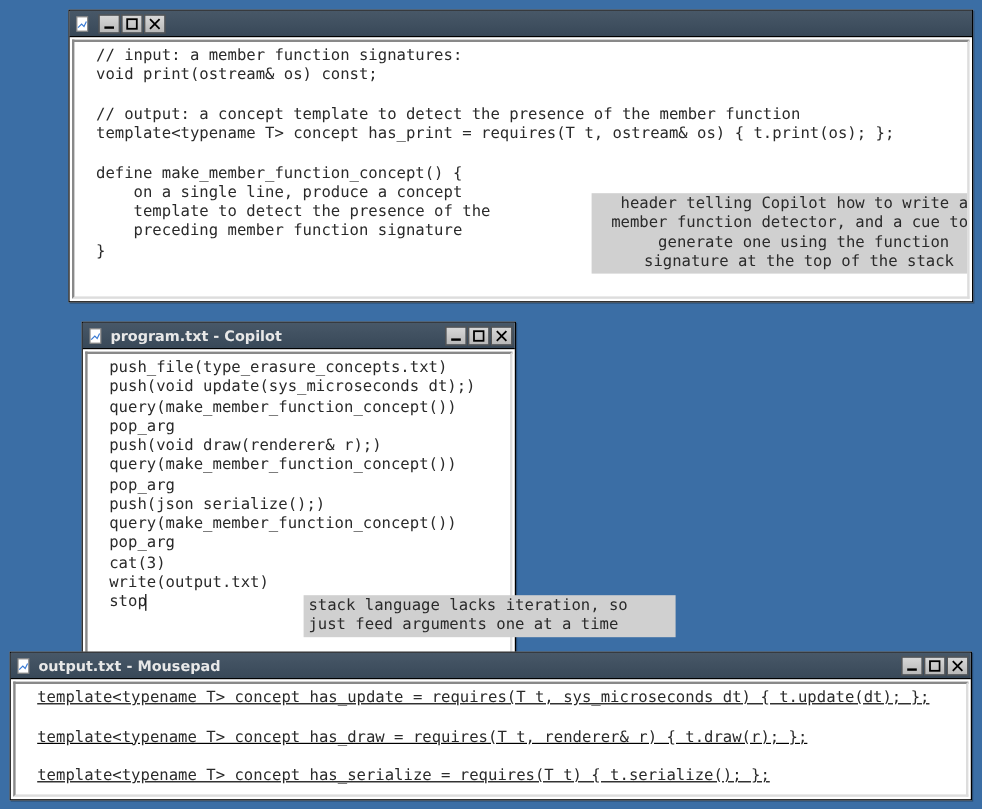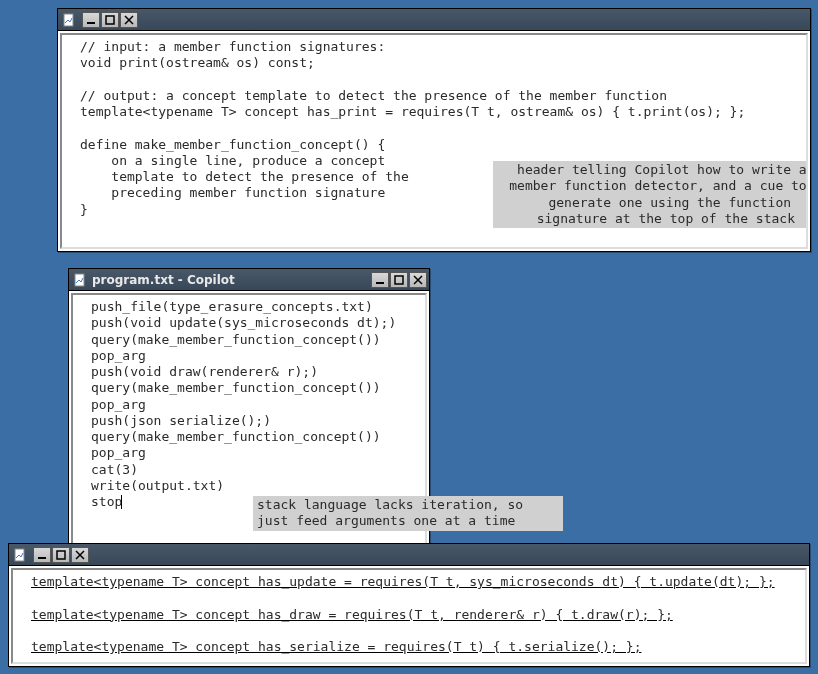--- a/index.html
+++ b/index.html
@@ -200,20 +200,21 @@
 </div>
 
 <div class="window" id="win3">
   <div class="titlebar">
     <span class="titlebar-icon">
       <svg viewBox="0 0 14 14">
           <rect x="2" y="1" width="9" height="12" fill="#fff" stroke="#888" stroke-width="1"></rect>
           <path d="M3 10 L6 7 L8 9 L10 5" stroke="#3a7bd5" stroke-width="1" fill="none"></path>
         </svg>
     </span>
+    <span class="titlebar-title">output.txt - Mousepad</span>
     <div class="titlebar-buttons">
       <span class="title-btn">
           <svg viewBox="0 0 10 10">
             <rect x="1" y="7" width="8" height="2" fill="#000"></rect>
           </svg>
         </span>
       <span class="title-btn">
           <svg viewBox="0 0 10 10">
             <rect x="1" y="1" width="8" height="8" fill="none" stroke="#000" stroke-width="1.5"></rect>
           </svg>

